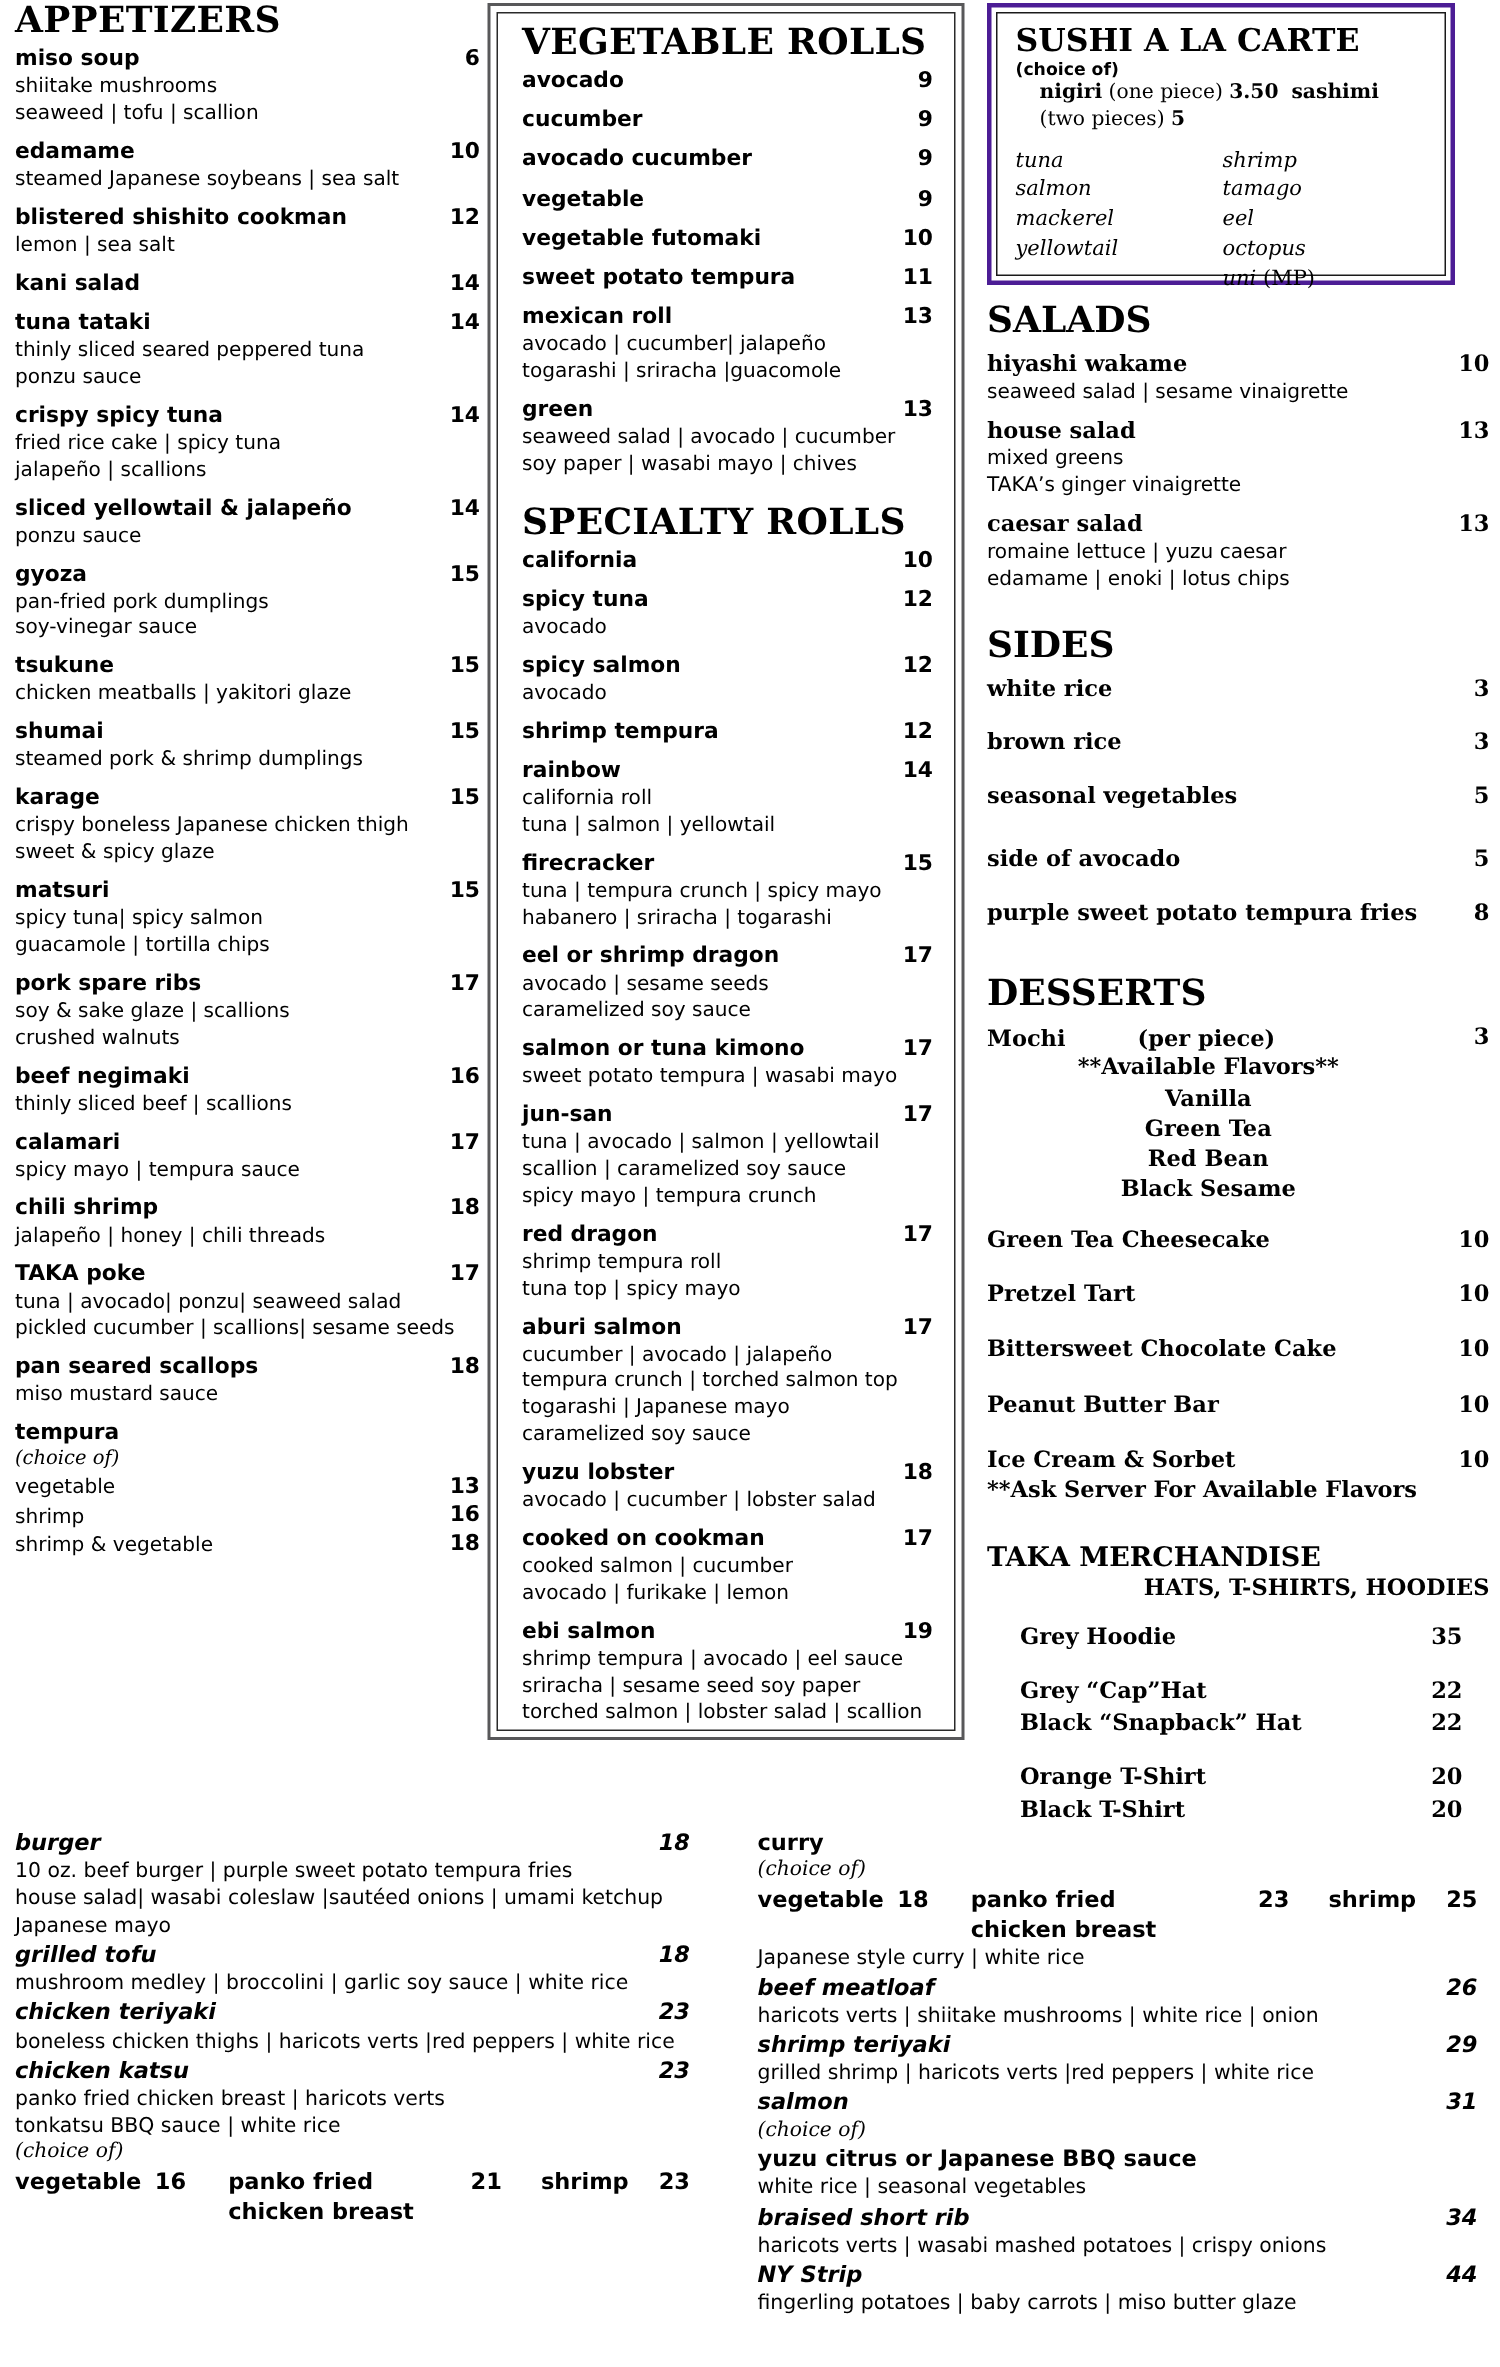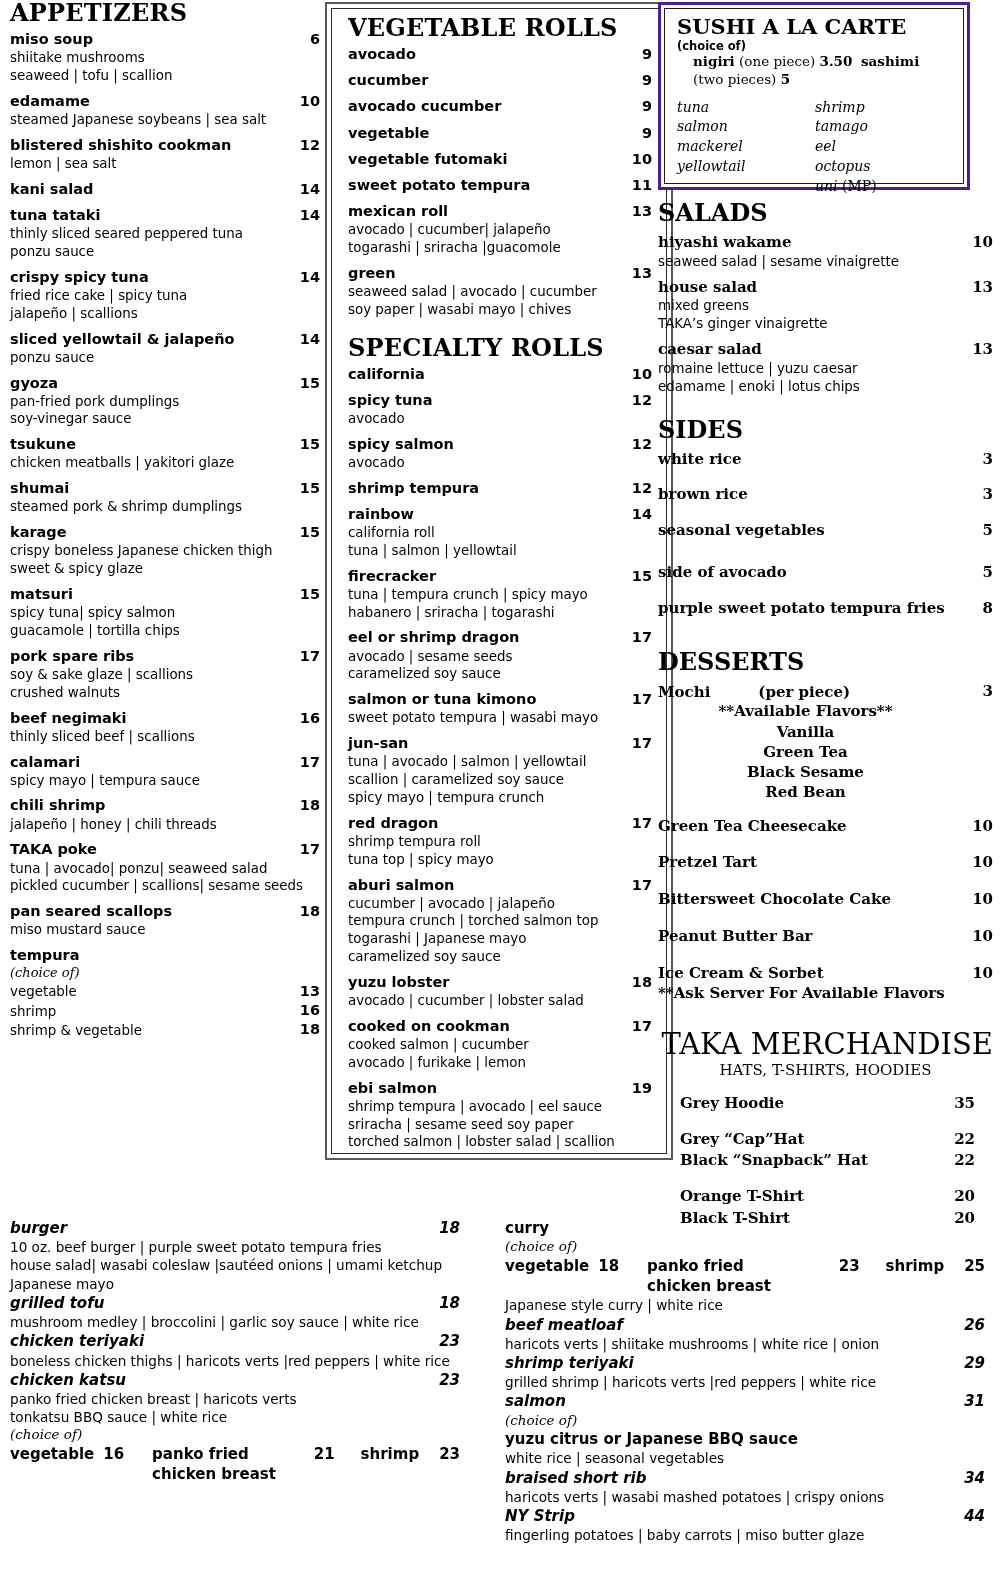--- a/index.html
+++ b/index.html
@@ -41,21 +41,21 @@
   }
   .choice{
     font-family:"DejaVu Serif", serif;
     font-style:italic;font-size:13px;line-height:1.3;
   }
   .sp{height:7px;}
   .sp2{height:12px;}
 
   
   .boxed{
-    position:absolute;left:325px;top:2px;width:348px;height:1158px;
+    position:absolute;left:325px;top:2px;width:318px;height:1158px;
     border:2px solid #58585a;
     background:#fff;box-sizing:border-box;
   }
   .boxed-inner{
     position:absolute;left:4px;top:4px;right:4px;bottom:4px;
     border:1px solid #2a2a2a;box-sizing:border-box;
     padding:6px 14px 6px 16px;overflow:hidden;
   }
 
   
@@ -83,22 +83,22 @@
   .sushi-cols .c div{
     font-family:"DejaVu Serif", serif;font-style:italic;font-size:14px;line-height:1.42;
   }
   .sushi-cols .c div span.rom{font-style:normal;}
 
   
   .serif-item .nm, .serif-item .pr{font-family:"DejaVu Serif", serif;font-weight:bold;font-size:15px;}
   .serif-head{font-family:"DejaVu Serif", serif;font-weight:bold;font-size:24px;margin:0 0 6px 0;}
 
   
-  .merch-title{font-family:"DejaVu Serif", serif;font-weight:normal;font-size:29px;text-align:right;line-height:1.1;}
-  .merch-sub{font-family:"DejaVu Serif", serif;font-weight:normal;font-size:15px;text-align:center;line-height:1.2;margin-bottom:14px;}
+  .merch-title{font-family:"DejaVu Serif", serif;font-weight:bold;font-size:18px;text-align:left;line-height:1.1;}
+  .merch-sub{font-family:"DejaVu Serif", serif;font-weight:bold;font-size:15px;text-align:right;line-height:1.2;margin-bottom:14px;}
   .merch-row{display:flex;justify-content:space-between;font-family:"DejaVu Serif", serif;font-weight:bold;font-size:15px;line-height:1.45;padding:0 18px 0 22px;}
 
   
   .mochi-center{font-family:"DejaVu Serif", serif;font-weight:bold;font-size:15px;line-height:1.35;text-align:center;padding-right:40px;}
 
   
   .bottom{position:absolute;left:0;top:1218px;width:1000px;}
   .bcol{position:absolute;top:0;}
   .bcol-left{left:10px;width:450px;}
   .bcol-right{left:505px;width:480px;}
@@ -586,22 +586,22 @@
       <div class="serif-head" style="margin-top:12px;">DESSERTS</div>
       <div id="desserts-block">
           <div class="row">
             <div style="font-family: &quot;DejaVu Serif&quot;, serif; font-weight: bold; font-size: 15px;">Mochi</div>
             <div style="font-family: &quot;DejaVu Serif&quot;, serif; font-weight: bold; font-size: 15px; margin-left: 48px;">(per piece)</div>
             <div class="pr" style="font-family: &quot;DejaVu Serif&quot;, serif; font-weight: bold; font-size: 15px; margin-left: auto;">3</div>
           </div>
           <div class="mochi-center">**Available Flavors**</div>
           <div class="mochi-center">Vanilla</div>
           <div class="mochi-center">Green Tea</div>
+          <div class="mochi-center">Red Bean</div>
           <div class="mochi-center">Black Sesame</div>
-          <div class="mochi-center">Red Bean</div>
           <div style="height: 14px;"></div>
           <div class="item serif-item">
             <div class="row">
               <div class="nm">Green Tea Cheesecake</div>
               <div class="pr">10</div>
             </div>
             <div style="height: 17px;"></div>
           </div>
           <div class="item serif-item">
             <div class="row">

